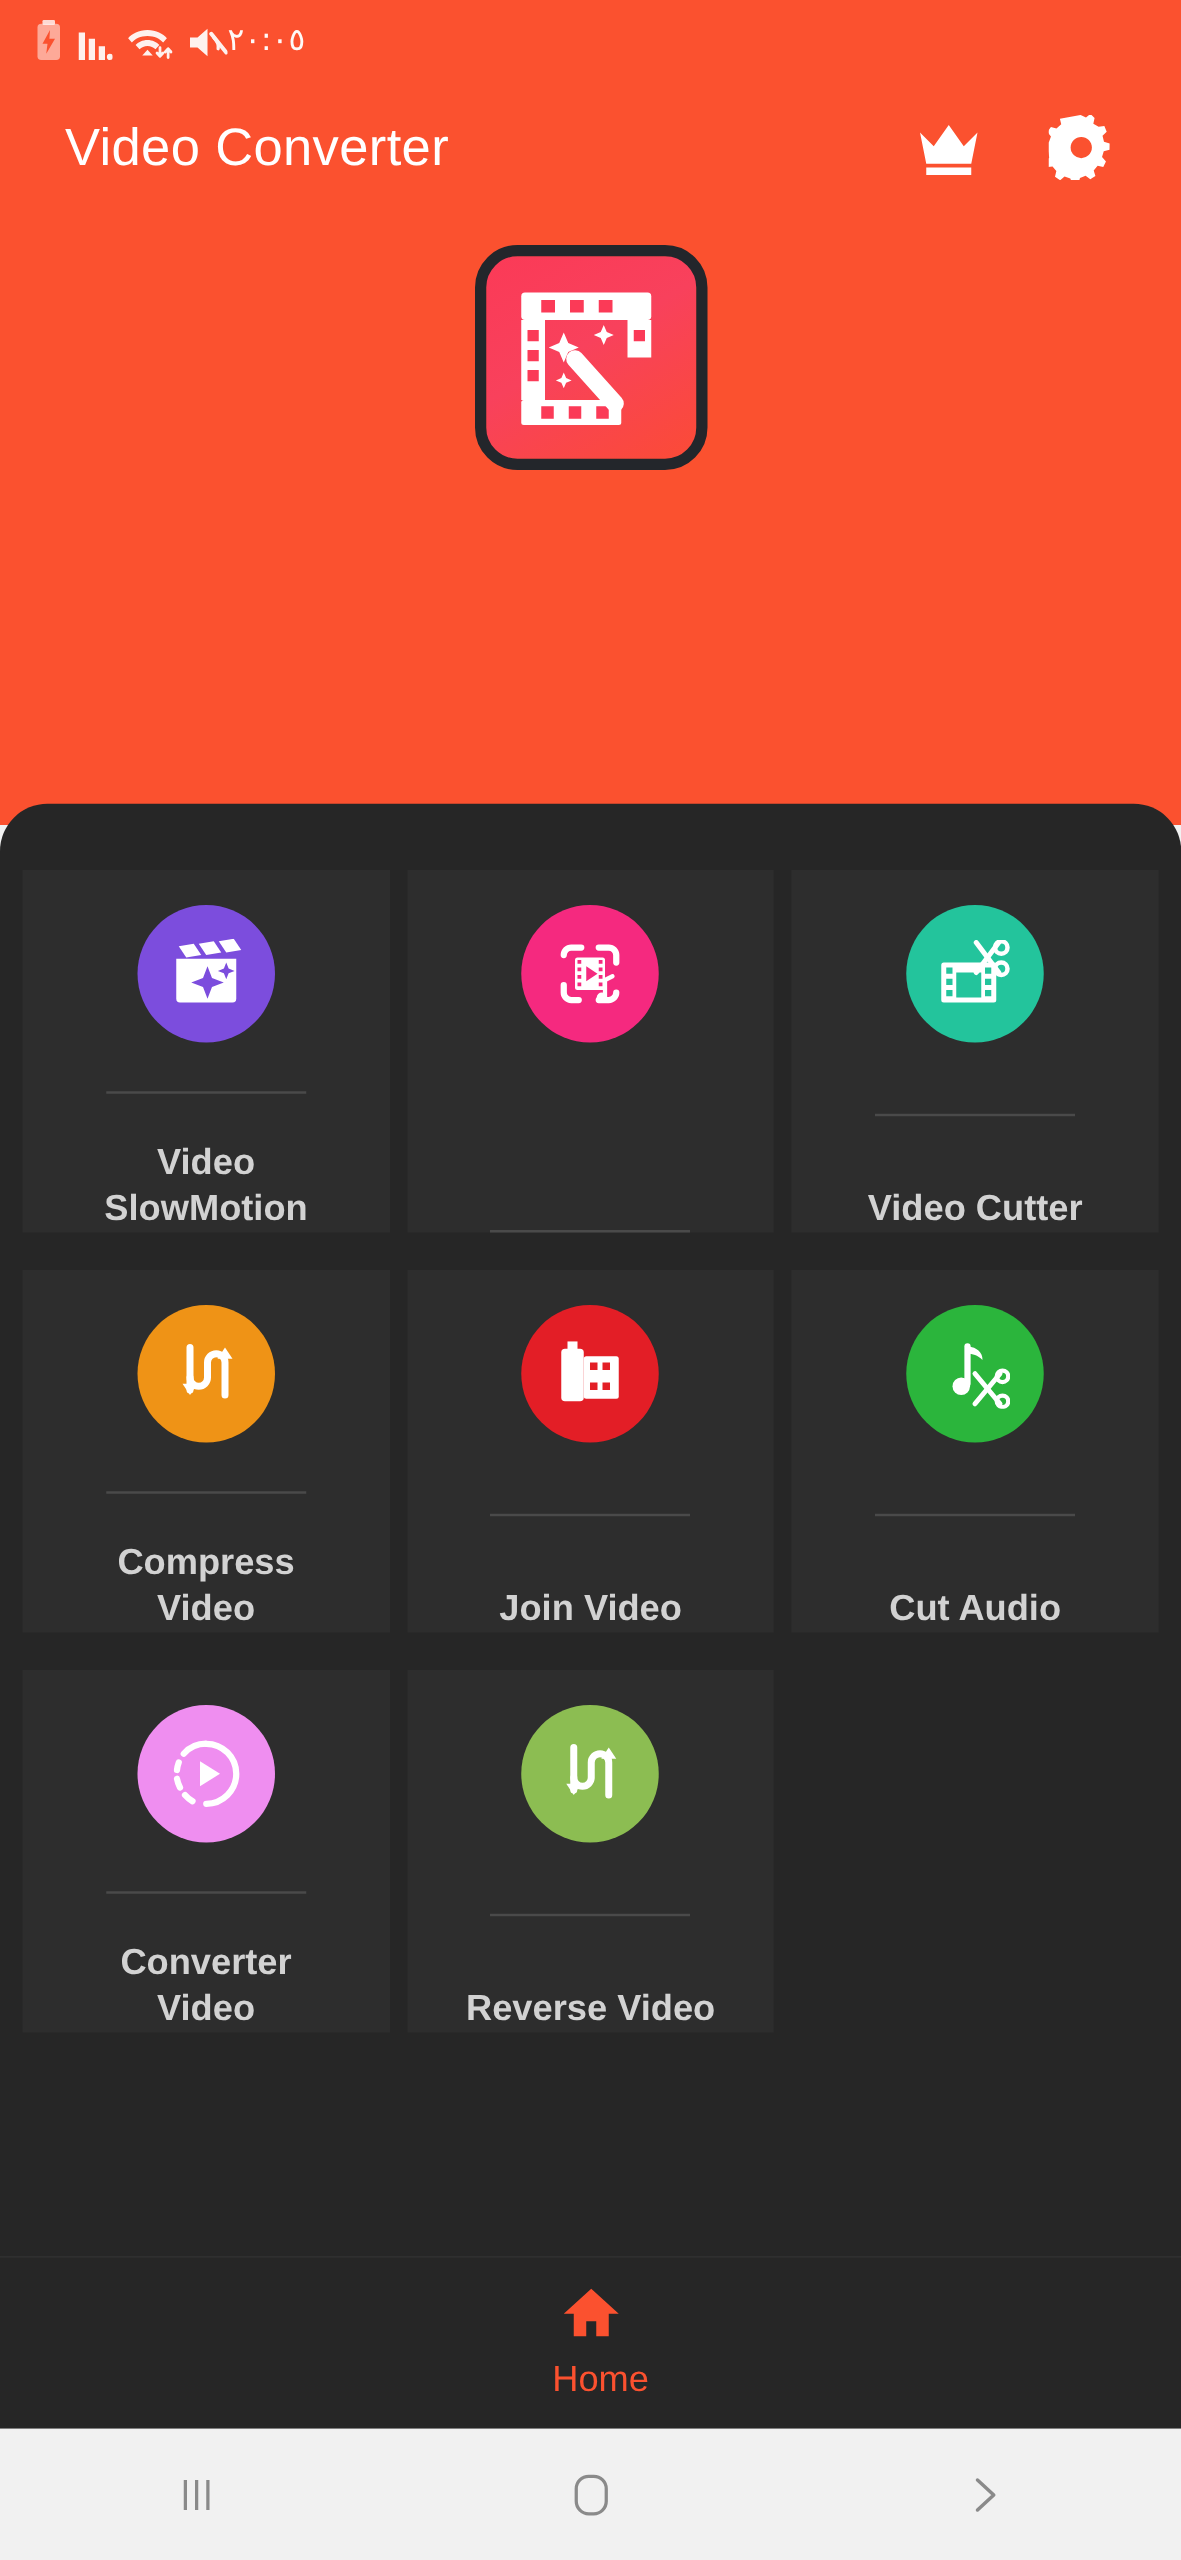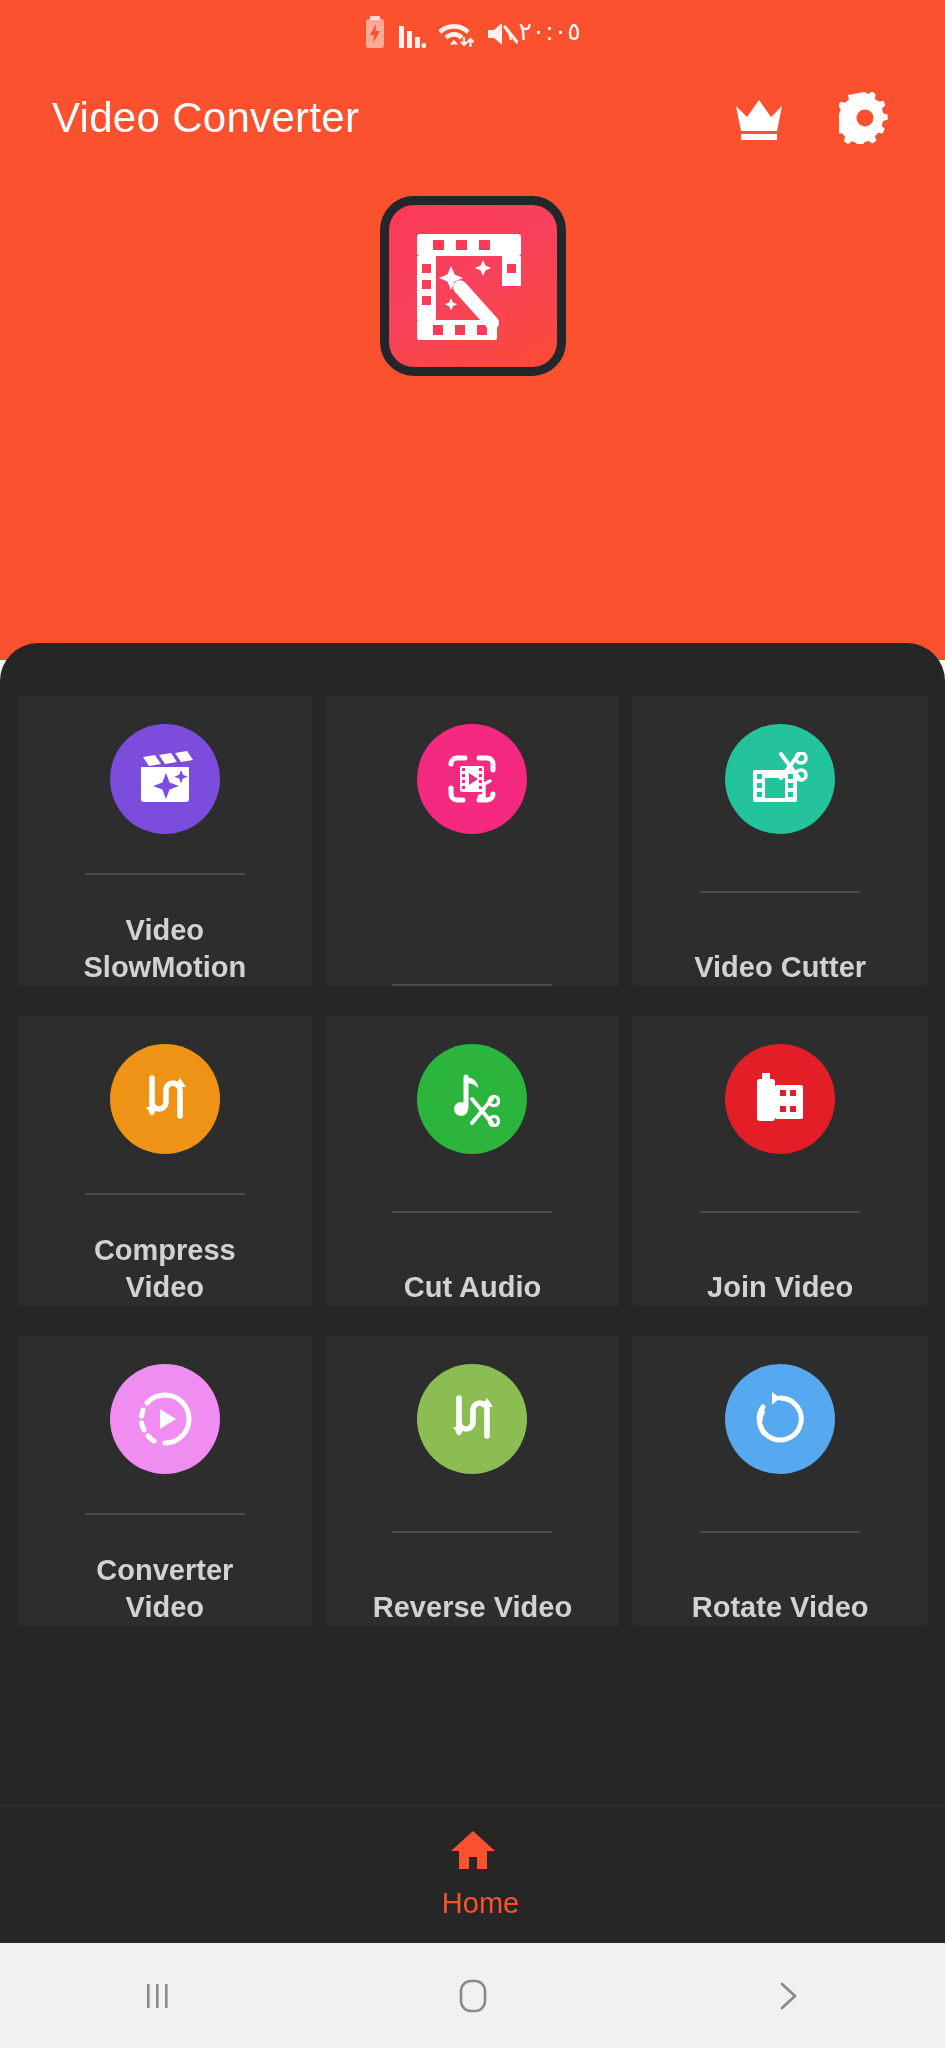--- a/index.html
+++ b/index.html
@@ -11,21 +11,21 @@
     position:relative;
   }
 
   
   .header {
     position:absolute; left:0; top:0; width:945px; height:660px;
     background:#fb512f;
   }
   .statusbar {
     position:absolute; left:0; top:0; width:945px; height:62px;
-    display:flex; align-items:center; justify-content:center;
+    display:flex; align-items:center; justify-content:flex-start;
     padding:0 28px;
   }
   .status-left { display:flex; align-items:flex-end; gap:12px; height:34px; }
   .status-time {
     color:#ffffff; font-size:25px; letter-spacing:1px;
     font-family:"DejaVu Sans", sans-serif; opacity:.97;
   }
   .sb-icon { display:block; opacity:.92; }
 
   .appbar {
@@ -277,52 +277,52 @@
           <path d="M14 30 L14 40" stroke="#fff" stroke-width="5.6" stroke-linecap="round"></path>
         </svg>
       </div>
       <div class="card-sep"></div>
       <div class="card-label">
         <span>Compress</span><br><span>Video</span>
       </div>
     </div>
 
     <div class="card">
+      <div class="card-icon" style="background:#e31e26">
+        <svg width="54" height="52" viewBox="0 0 54 52">
+          <rect x="4" y="6" width="18" height="42" rx="3" fill="#fff"></rect>
+          <rect x="22" y="12" width="28" height="34" rx="2" fill="#fff"></rect>
+          <rect x="27" y="17" width="6" height="6" fill="#e31e26"></rect>
+          <rect x="37" y="17" width="6" height="6" fill="#e31e26"></rect>
+          <rect x="27" y="33" width="6" height="6" fill="#e31e26"></rect>
+          <rect x="37" y="33" width="6" height="6" fill="#e31e26"></rect>
+          <rect x="9" y="0" width="8" height="8" fill="#fff"></rect>
+        </svg>
+      </div>
+      <div class="card-sep"></div>
+      <div class="card-label">Join Video</div>
+    </div>
+
+    <div class="card">
       <div class="card-icon" style="background:#2bb53c">
         <svg width="56" height="56" viewBox="0 0 56 56">
           <path d="M22 6 L22 36" stroke="#fff" stroke-width="5" stroke-linecap="round"></path>
           <path d="M22 6 C30 7 34 11 34 17 C30 13 26 12 22 12 Z" fill="#fff"></path>
           <circle cx="17" cy="38" r="7" fill="#fff"></circle>
           <path d="M28 28 L48 52" stroke="#fff" stroke-width="4" stroke-linecap="round"></path>
           <path d="M48 28 L28 52" stroke="#fff" stroke-width="4" stroke-linecap="round"></path>
           <circle cx="50" cy="30" r="4.6" fill="none" stroke="#fff" stroke-width="3.4"></circle>
           <circle cx="50" cy="50" r="4.6" fill="none" stroke="#fff" stroke-width="3.4"></circle>
         </svg>
       </div>
       <div class="card-sep"></div>
       <div class="card-label">Cut Audio</div>
     </div>
 
     <div class="card">
-      <div class="card-icon" style="background:#e31e26">
-        <svg width="54" height="52" viewBox="0 0 54 52">
-          <rect x="4" y="6" width="18" height="42" rx="3" fill="#fff"></rect>
-          <rect x="22" y="12" width="28" height="34" rx="2" fill="#fff"></rect>
-          <rect x="27" y="17" width="6" height="6" fill="#e31e26"></rect>
-          <rect x="37" y="17" width="6" height="6" fill="#e31e26"></rect>
-          <rect x="27" y="33" width="6" height="6" fill="#e31e26"></rect>
-          <rect x="37" y="33" width="6" height="6" fill="#e31e26"></rect>
-          <rect x="9" y="0" width="8" height="8" fill="#fff"></rect>
-        </svg>
-      </div>
-      <div class="card-sep"></div>
-      <div class="card-label">Join Video</div>
-    </div>
-
-    <div class="card">
       <div class="card-icon" style="background:#ef8ef0">
         <svg width="56" height="56" viewBox="0 0 56 56">
           <path d="M28 4 A24 24 0 0 1 28 52" stroke="#fff" stroke-width="5" fill="none" stroke-linecap="round"></path>
           <path d="M28 4 A24 24 0 0 0 10 12" stroke="#fff" stroke-width="5" fill="none" stroke-linecap="round"></path>
           <path d="M6 19 A24 24 0 0 0 4.6 25" stroke="#fff" stroke-width="5" fill="none" stroke-linecap="round"></path>
           <path d="M4.6 32 A24 24 0 0 0 7 39" stroke="#fff" stroke-width="5" fill="none" stroke-linecap="round"></path>
           <path d="M11 45 A24 24 0 0 0 17 50" stroke="#fff" stroke-width="5" fill="none" stroke-linecap="round"></path>
           <path d="M23 18 L39 28 L23 38 Z" fill="#fff"></path>
         </svg>
       </div>
@@ -338,32 +338,20 @@
           <path d="M14 6 L14 30 A7 7 0 0 0 28 30 L28 18 A7 7 0 0 1 42 18 L42 44" stroke="#fff" stroke-width="5.6" fill="none" stroke-linecap="round"></path>
           <path d="M14 44 L8 35 H20 Z" fill="#fff"></path>
           <path d="M42 6 L48 15 H36 Z" fill="#fff"></path>
           <path d="M14 30 L14 40" stroke="#fff" stroke-width="5.6" stroke-linecap="round"></path>
         </svg>
       </div>
       <div class="card-sep"></div>
       <div class="card-label">Reverse Video</div>
     </div>
 
-    <div class="card">
-      <div class="card-icon" style="background:#56a8ef">
-        <svg width="56" height="56" viewBox="0 0 56 56">
-          <path d="M28 7 A21 21 0 1 1 11 16" stroke="#fff" stroke-width="5" fill="none" stroke-linecap="round"></path>
-          <path d="M10.5 21 A21 21 0 0 0 8 29" stroke="#fff" stroke-width="5" fill="none" stroke-linecap="round"></path>
-          <path d="M8.5 35 A21 21 0 0 0 12 42" stroke="#fff" stroke-width="5" fill="none" stroke-linecap="round"></path>
-          <path d="M28 7 L20 1 L20 14 Z" fill="#fff"></path>
-        </svg>
-      </div>
-      <div class="card-sep"></div>
-      <div class="card-label">Rotate Video</div>
-    </div>
 
   </div>
 </div>
 
 <div class="tabbar">
   <div class="tab active">
     <span>
       <svg width="46" height="42" viewBox="0 0 46 42">
         <path d="M23 2 L45 22 H37 V40 H27 V28 H19 V40 H9 V22 H1 Z" fill="#fb512f"></path>
       </svg>

